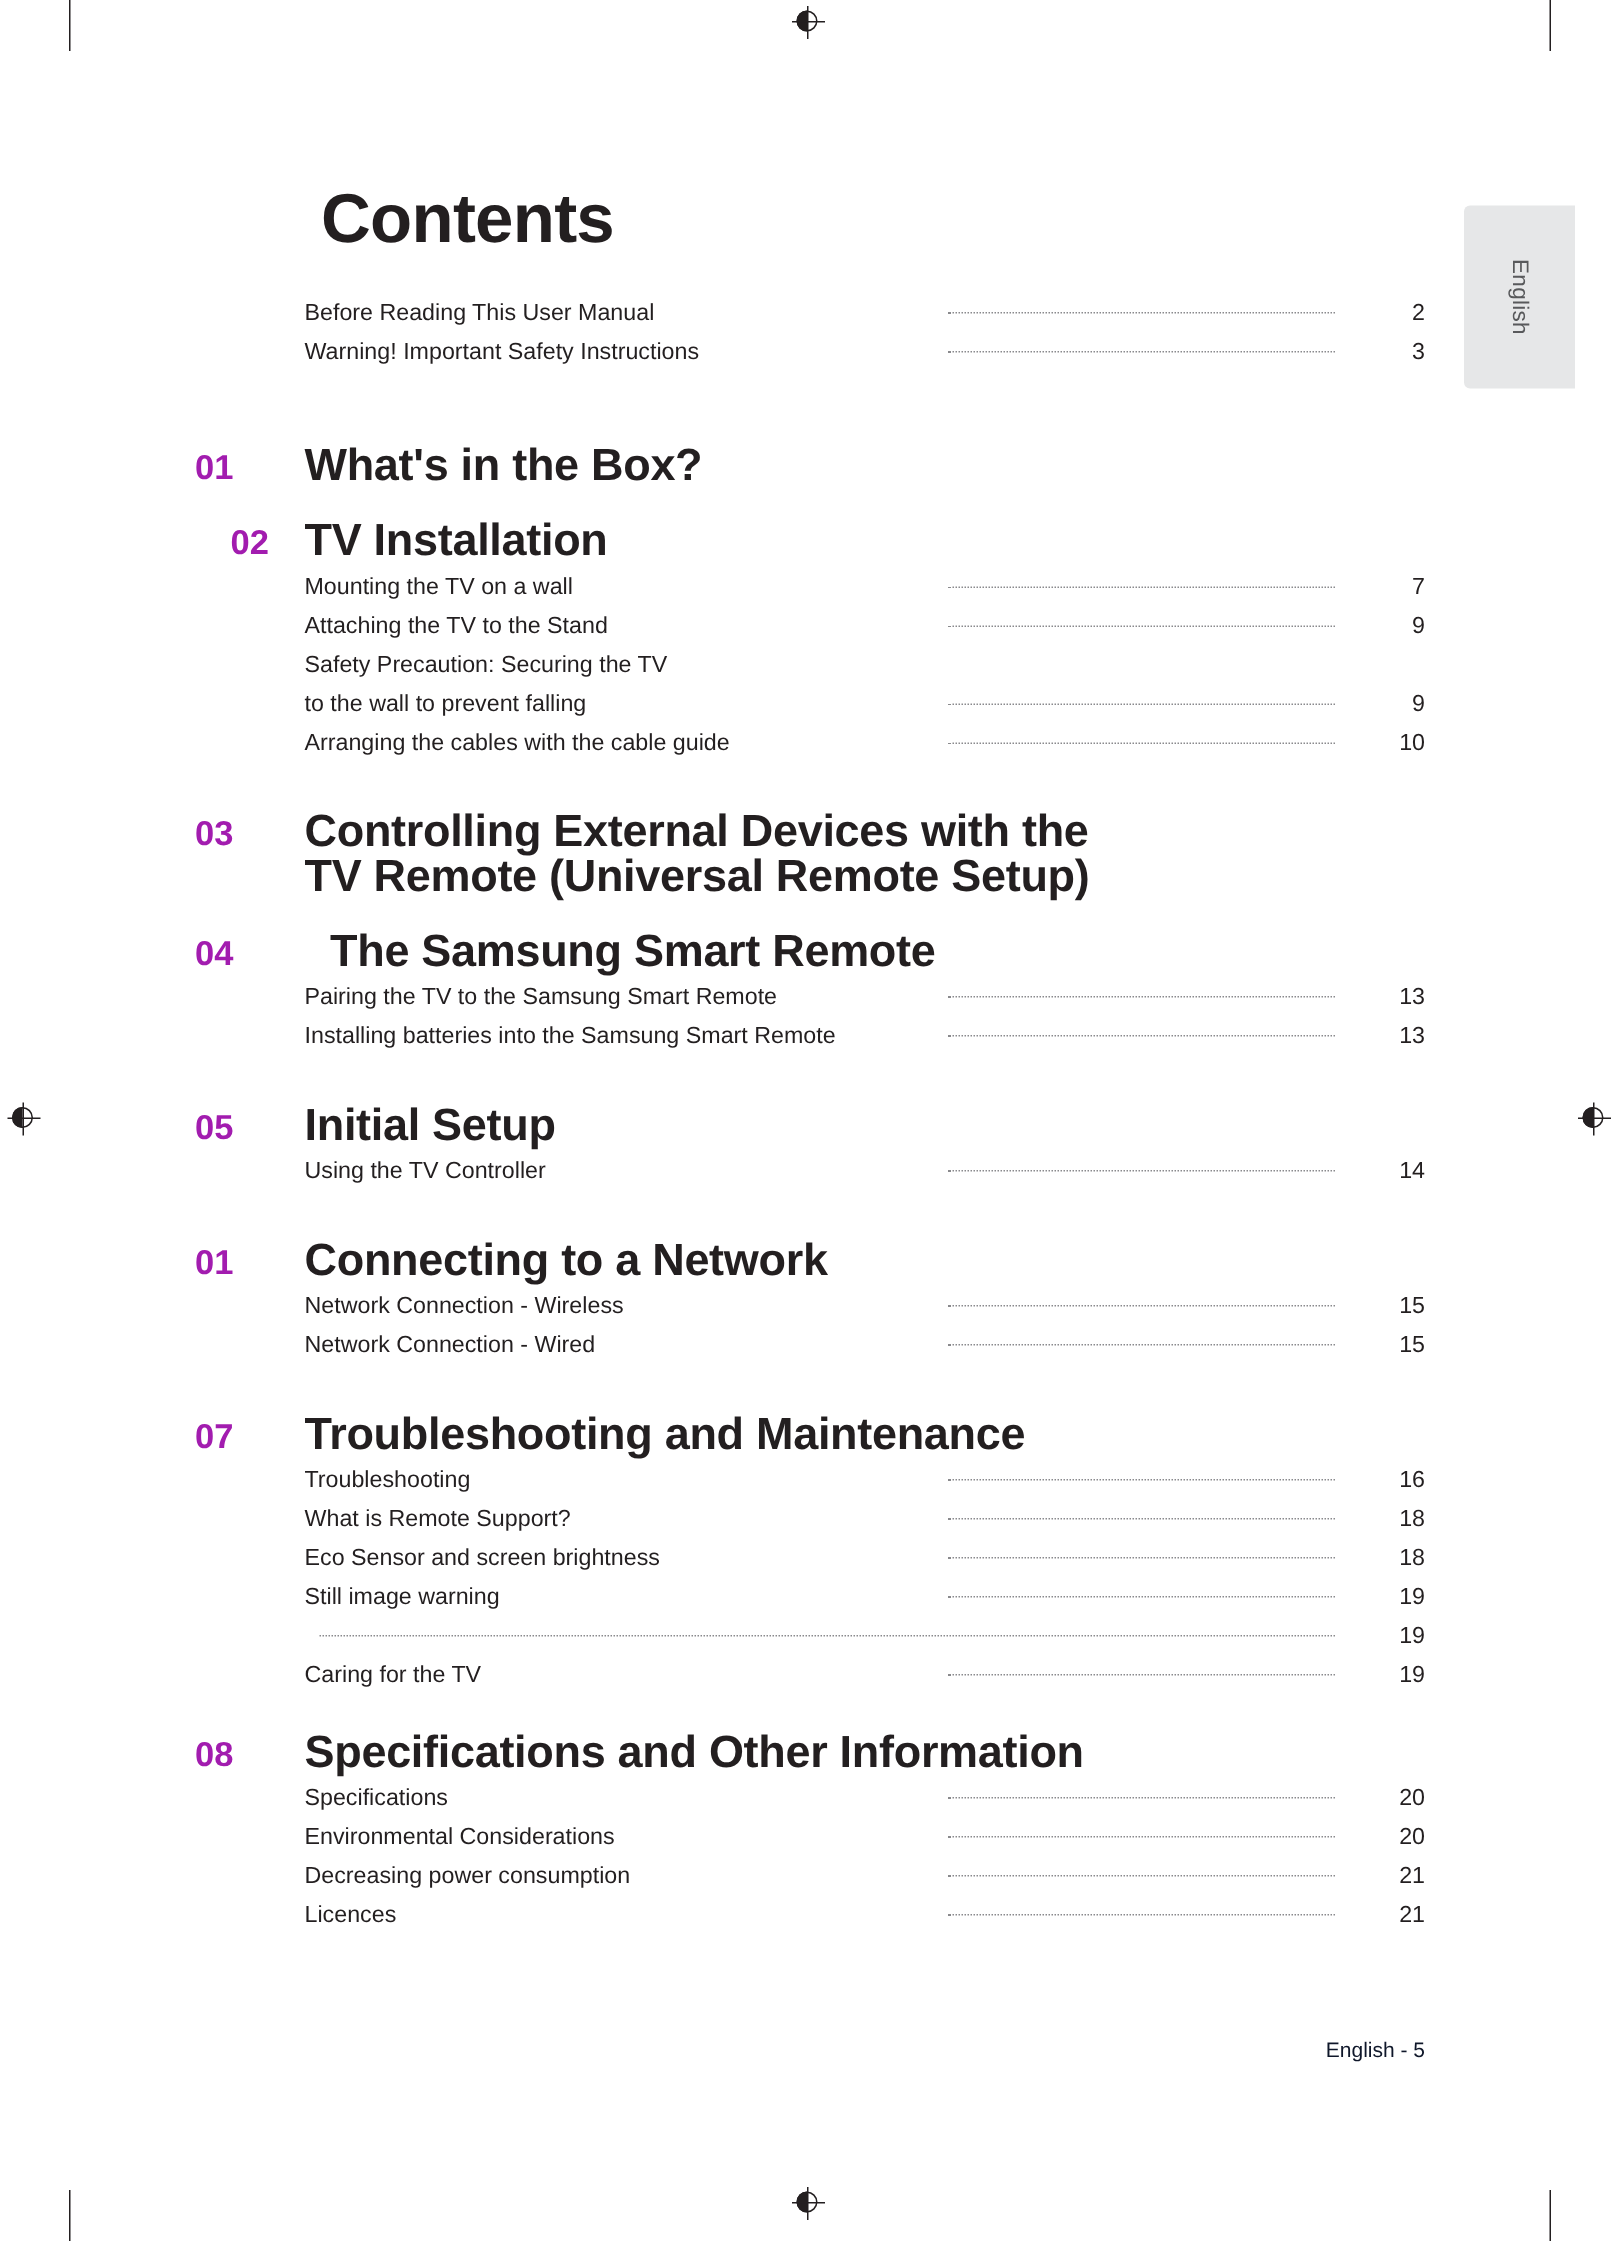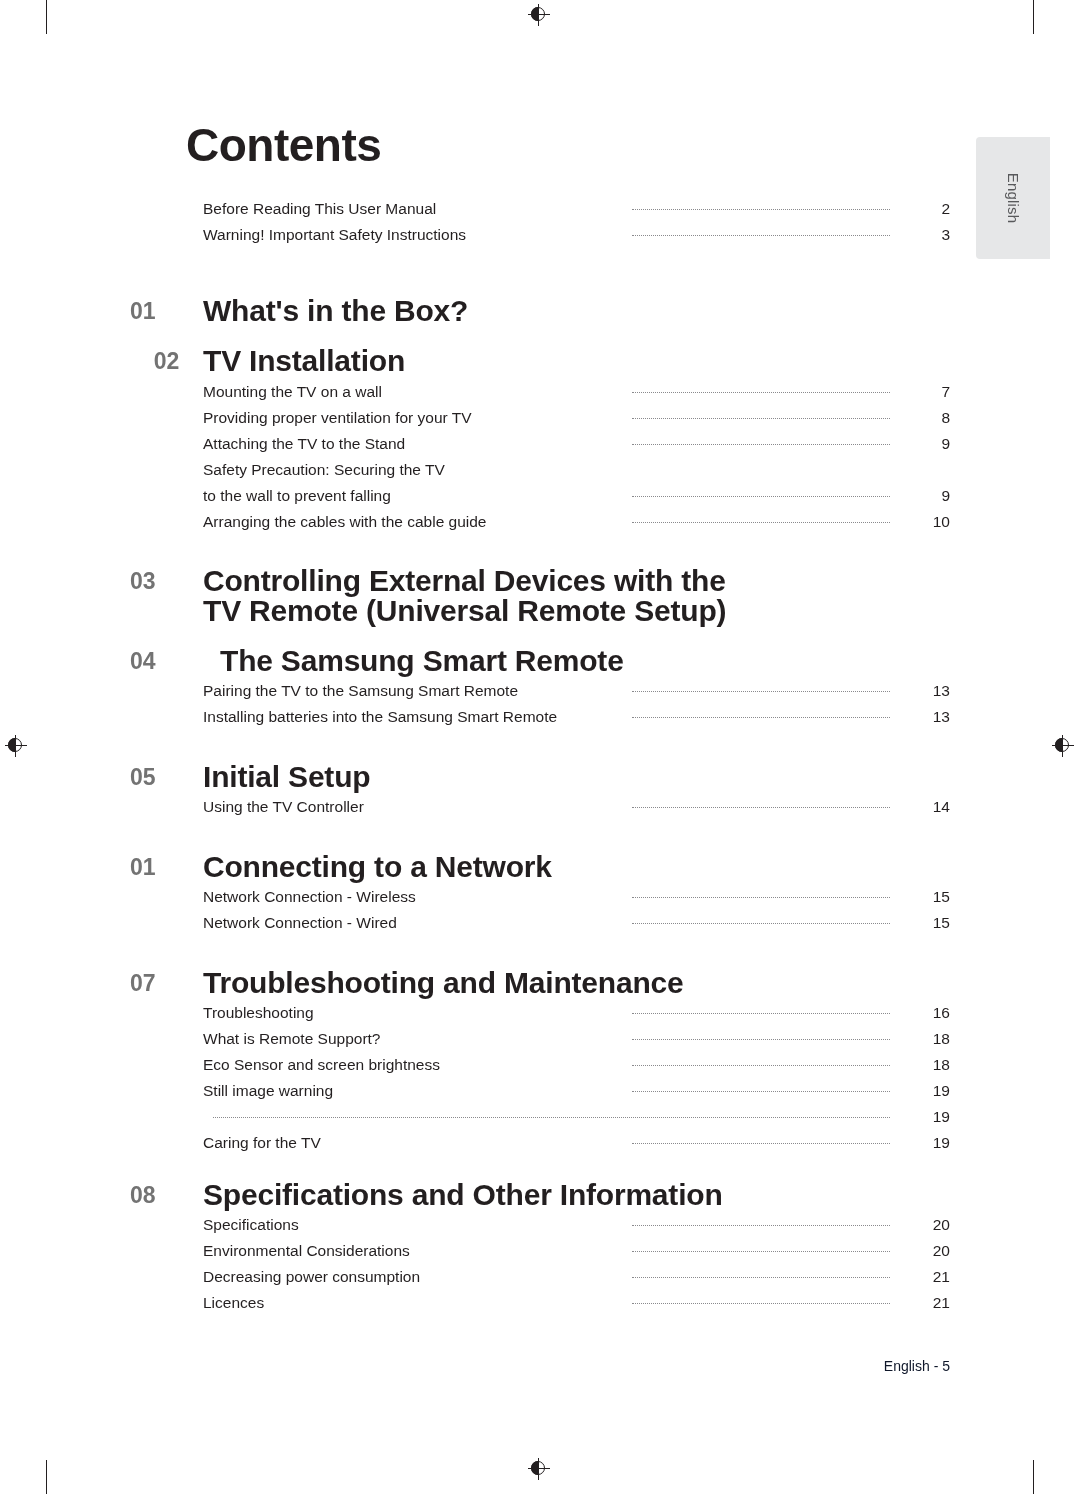--- a/index.html
+++ b/index.html
@@ -73,21 +73,21 @@
   
   .page {
     position: absolute;
     left: 0;
     top: 0;
     width: 1080px;
     height: 1494px;
   }
   .title {
     position: absolute;
-    left: 186px;
+    left: 214px;
     top: 118px;
     font-size: 46px;
     font-weight: bold;
     letter-spacing: -0.5px;
     color: #231f20;
   }
 
   .toc {
     position: absolute;
     left: 130px;
@@ -100,21 +100,21 @@
     display: flex;
     align-items: flex-start;
     margin-top: 26px;
   }
   .group-num {
     width: 73px;
     flex: 0 0 73px;
     font-size: 23px;
     font-weight: bold;
     line-height: 30px;
-    color: #737373;
+    color: #a21caf;
   }
   .group-title {
     font-size: 30px;
     font-weight: bold;
     line-height: 30px;
     letter-spacing: -0.2px;
     color: #231f20;
   }
 
   
@@ -224,25 +224,20 @@
       <div class="group-num">02</div>
       <div class="group-title">TV Installation</div>
     </div>
     <div class="entries" style="margin-top:7px;">
       <div class="entry">
         <span class="etext">Mounting the TV on a wall</span>
         <span class="leader"></span>
         <span class="epage">7</span>
       </div>
       <div class="entry">
-        <span class="etext">Providing proper ventilation for your TV</span>
-        <span class="leader"></span>
-        <span class="epage">8</span>
-      </div>
-      <div class="entry">
         <span class="etext">Attaching the TV to the Stand</span>
         <span class="leader"></span>
         <span class="epage">9</span>
       </div>
       <div class="entry">
         <span class="etext">Safety Precaution: Securing the TV</span>
         <span class="leader hidden"></span>
         <span class="epage"></span>
       </div>
       <div class="entry">

